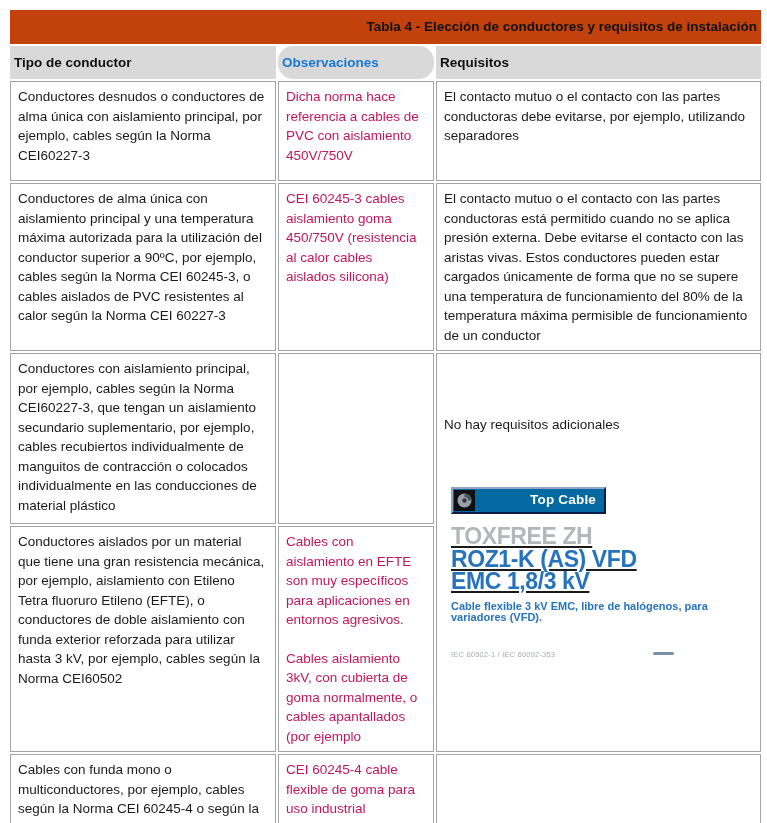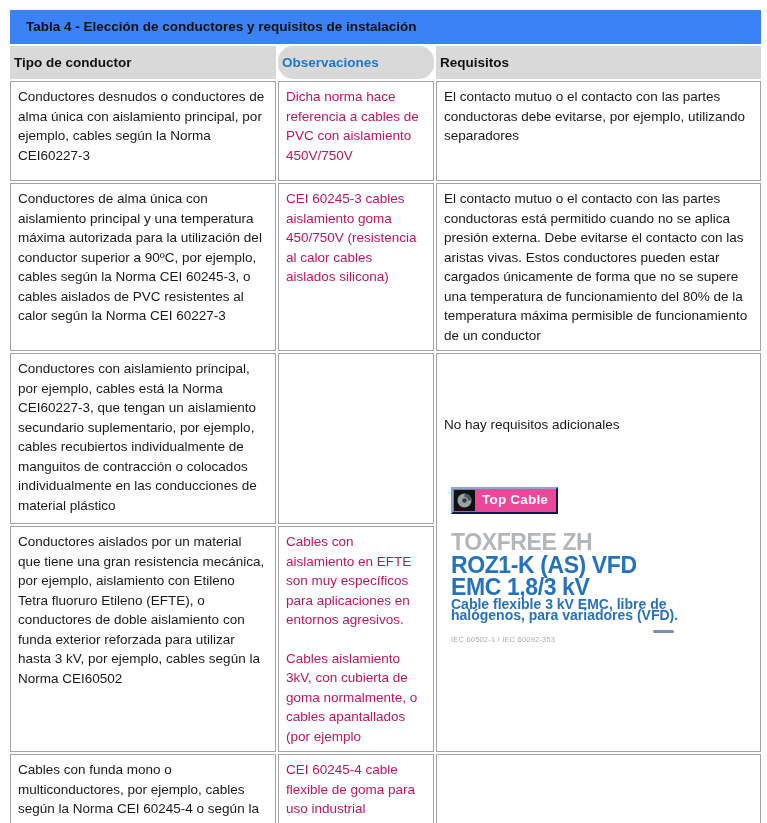--- a/index.html
+++ b/index.html
@@ -21,24 +21,24 @@
   col.c2 { width: 156px; }
   col.c3 { width: 325px; }
   td, th {
     vertical-align: top;
     font-size: 13.5px;
     line-height: 19.5px;
     text-align: left;
     font-weight: normal;
   }
   .title-cell {
-    background: #3b82f6;
-    text-align: left;
+    background: #c2410c;
+    text-align: right;
     font-weight: bold;
-    padding: 7px 16px;
+    padding: 7px 4px;
     height: 32px;
     vertical-align: middle;
     color: #111;
   }
   .head-cell {
     background: #d9d9d9;
     text-align: left;
     font-weight: bold;
     padding: 7px 4px;
     height: 30px;
@@ -58,39 +58,40 @@
   tr.r3 td { height: 171px; }
   tr.r4 td { height: 218px; }
   tr.r5 td { height: 91px; }
 
   
   .merged-inner { display: flex; flex-direction: column; }
   .noreq { margin-top: 56px; }
   .product-card { margin-top: 52px; margin-left: 7px; width: 292px; }
   .tc-logo {
     display: inline-flex; align-items: center;
-    background: #ec4899;
+    background: #0369a1;
     border-top: 2px solid #93a4cc; border-left: 2px solid #93a4cc;
     border-bottom: 2px solid #0a1c4a; border-right: 2px solid #0a1c4a;
     padding: 1px 8px 1px 1px;
     height: 27px;
+    gap: 48px;
   }
   .tc-logo-icon {
     width: 21px; height: 21px; background: #101010;
     display: inline-flex; align-items: center; justify-content: center;
     margin-right: 7px;
   }
   .tc-logo-text {
     color: #ffffff; font-weight: bold; font-size: 13.5px; letter-spacing: 0.2px;
   }
-  .card-headings { margin-top: 17px; font-weight: bold; font-size: 23px; line-height: 22.5px; letter-spacing: -0.4px; }
+  .card-headings { margin-top: 11px; font-weight: bold; font-size: 23px; line-height: 22.5px; letter-spacing: -0.4px; text-decoration: underline; }
   .hl-gray { color: #b4b7ba; }
   .hl-blue { color: #2673bd; }
-  .card-subtitle { margin-top: 0; color: #2673bd; font-weight: bold; font-size: 14px; line-height: 11px; }
-  .card-standards-row { display: flex; align-items: flex-start; margin-top: 9px; }
+  .card-subtitle { margin-top: 8px; color: #2673bd; font-weight: bold; font-size: 11px; line-height: 11px; }
+  .card-standards-row { display: flex; align-items: center; margin-top: 22px; }
   .card-standards { color: #a6adb5; font-size: 7.5px; letter-spacing: 0.2px; }
   .card-dash { width: 21px; height: 3px; background: #7a8fb0; border-radius: 2px; margin-left: 98px; margin-bottom: 1px; }
 </style>
 </head>
 <body>
 
 <div class="page">
   <table class="main">
     <colgroup>
         <col class="c1">
@@ -115,21 +116,21 @@
       <td class="body-cell">El contacto mutuo o el contacto con las partes conductoras debe evitarse, por ejemplo, utilizando separadores</td>
     </tr>
 
     <tr class="r2">
       <td class="body-cell">Conductores de alma única con aislamiento principal y una temperatura máxima autorizada para la utilización del conductor superior a 90ºC, por ejemplo, cables según la Norma CEI 60245-3, o cables aislados de PVC resistentes al calor según la Norma CEI 60227-3</td>
       <td class="body-cell blue-text">CEI 60245-3 cables aislamiento goma 450/750V (resistencia al calor cables aislados silicona)</td>
       <td class="body-cell">El contacto mutuo o el contacto con las partes conductoras está permitido cuando no se aplica presión externa. Debe evitarse el contacto con las aristas vivas. Estos conductores pueden estar cargados únicamente de forma que no se supere una temperatura de funcionamiento del 80% de la temperatura máxima permisible de funcionamiento de un conductor</td>
     </tr>
 
     <tr class="r3">
-      <td class="body-cell">Conductores con aislamiento principal, por ejemplo, cables está la Norma CEI60227-3, que tengan un aislamiento secundario suplementario, por ejemplo, cables recubiertos individualmente de manguitos de contracción o colocados individualmente en las conducciones de material plástico</td>
+      <td class="body-cell">Conductores con aislamiento principal, por ejemplo, cables según la Norma CEI60227-3, que tengan un aislamiento secundario suplementario, por ejemplo, cables recubiertos individualmente de manguitos de contracción o colocados individualmente en las conducciones de material plástico</td>
       <td class="body-cell"></td>
       <td class="body-cell" rowspan="2">
         <div class="merged-inner">
           <div class="noreq">No hay requisitos adicionales</div>
           <div class="product-card">
             <div class="tc-logo">
               <span class="tc-logo-icon">
                 <svg width="17" height="17" viewBox="0 0 17 17">
                   <circle cx="8.5" cy="8.5" r="7" fill="#9aa0a8"></circle>
                   <path d="M8.5 1.5 A7 7 0 0 1 15.5 8.5 L12 8.5 A3.5 3.5 0 0 0 8.5 5 Z" fill="#50565e"></path>

